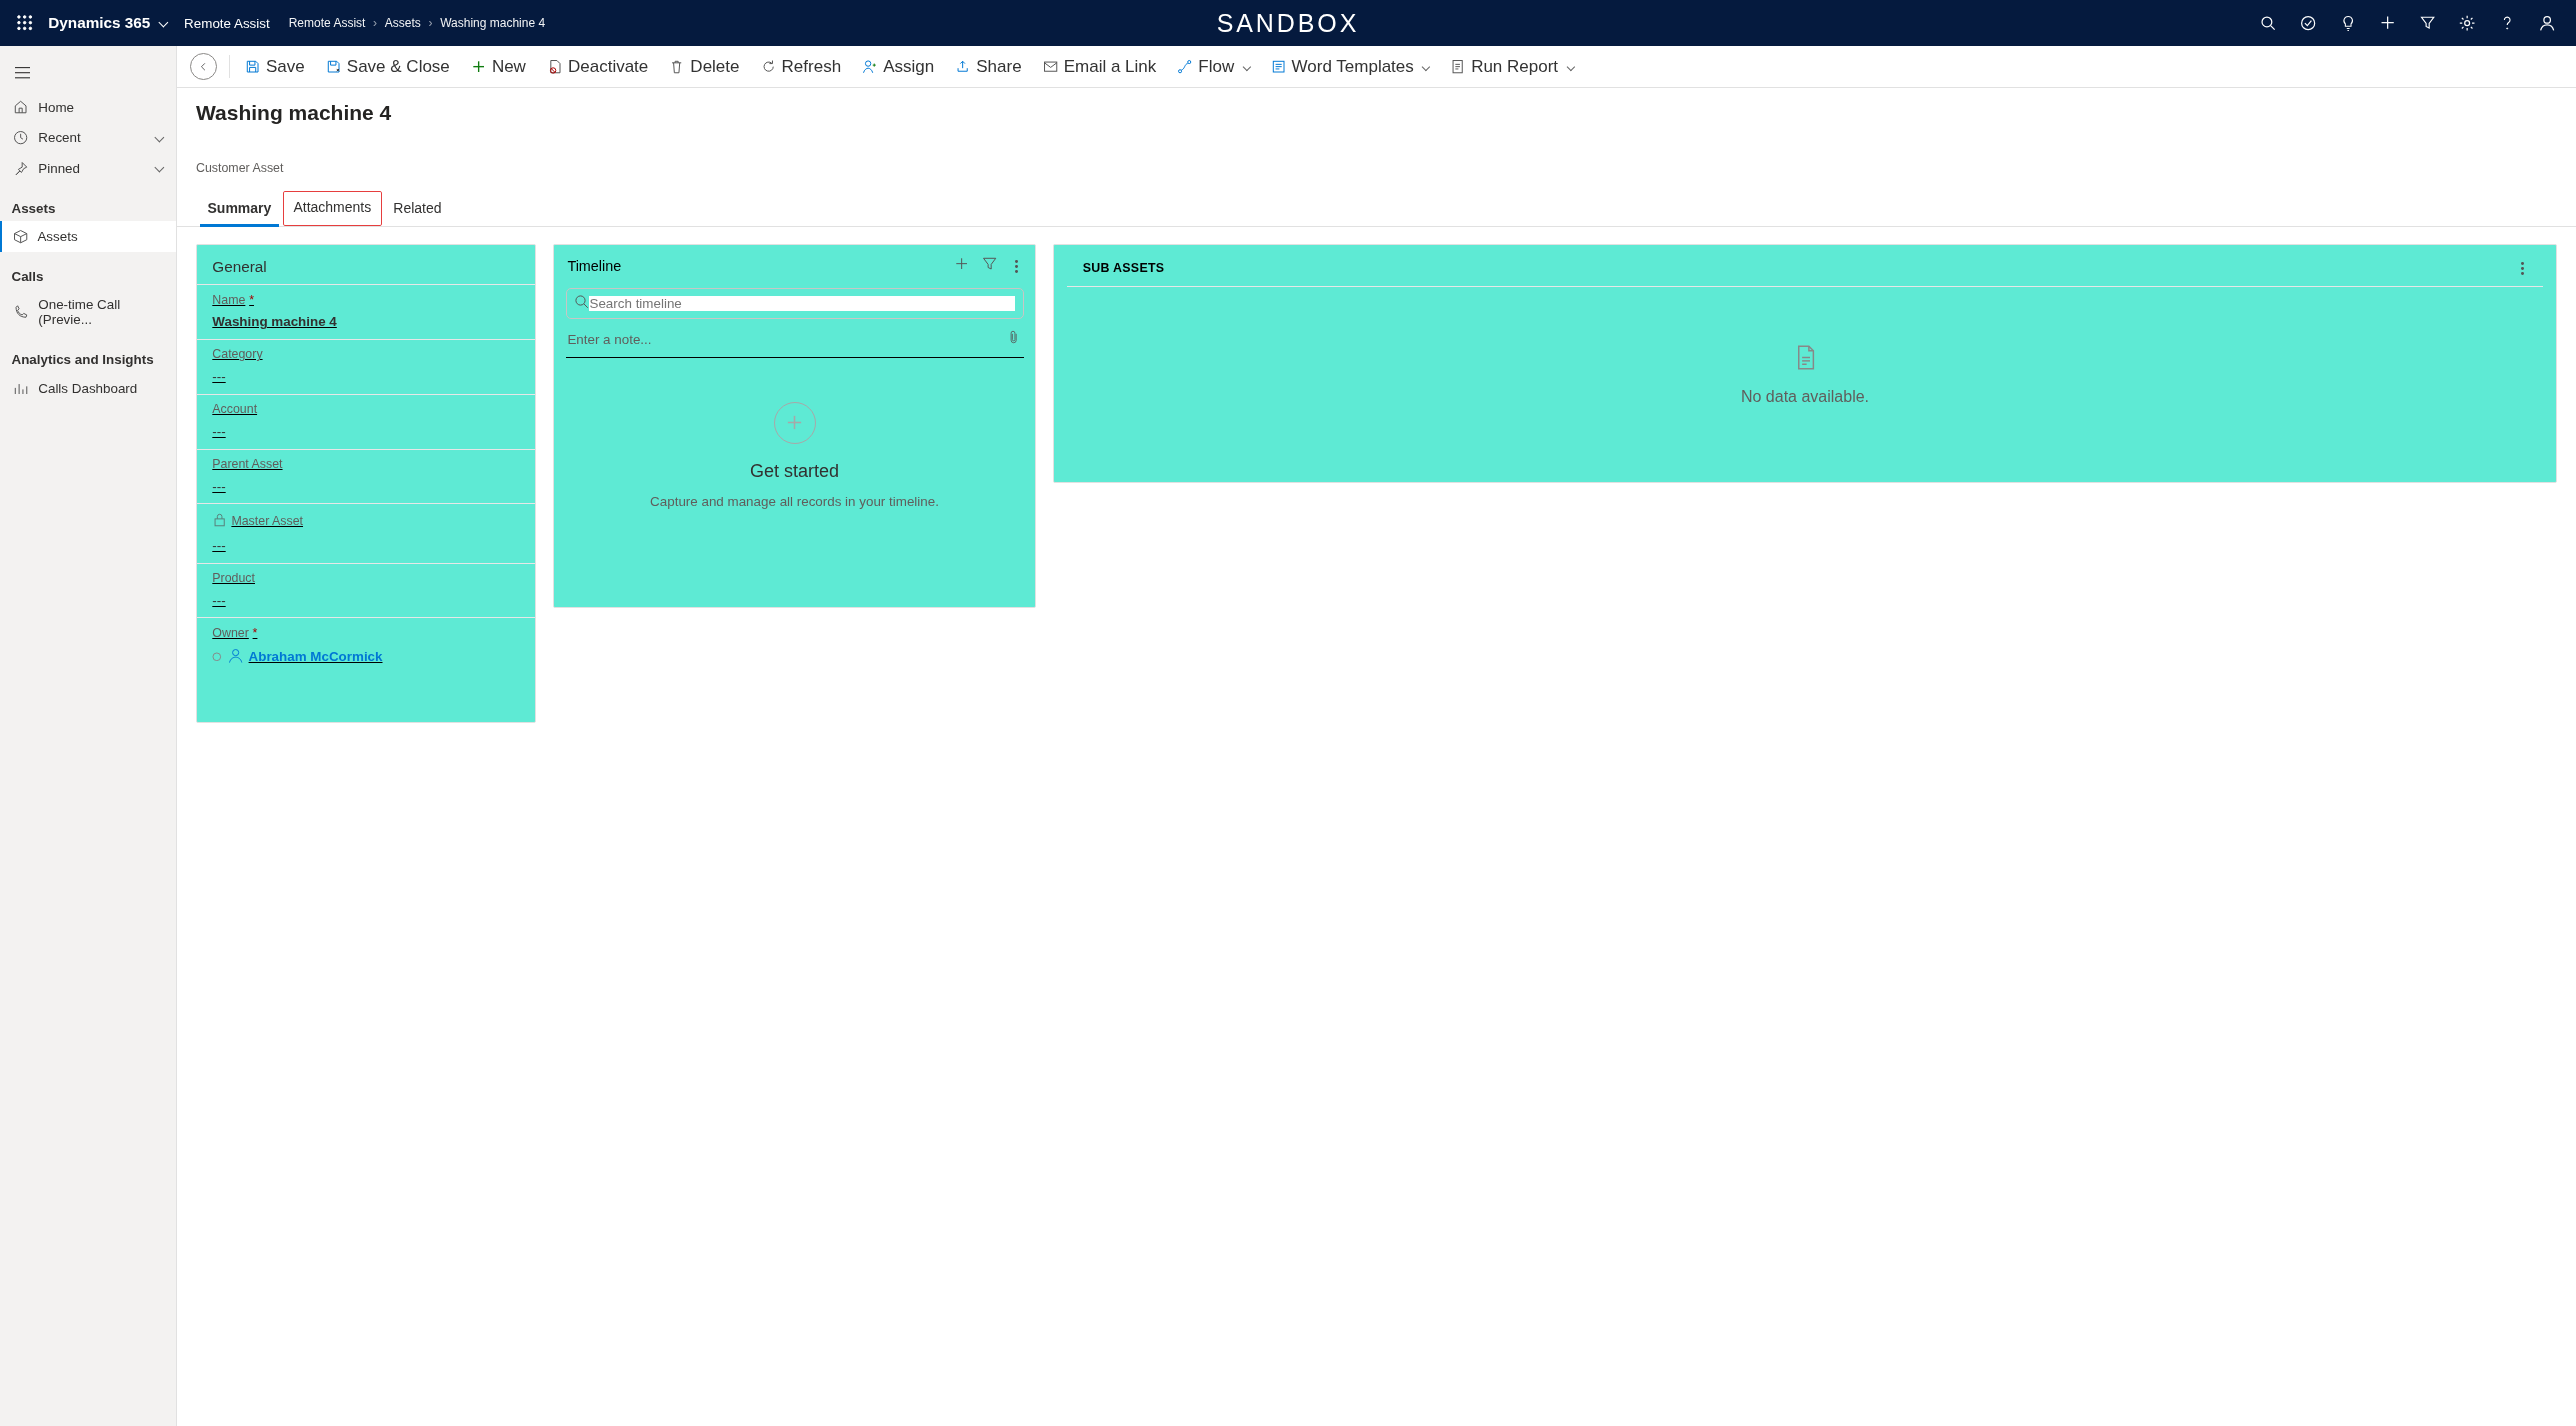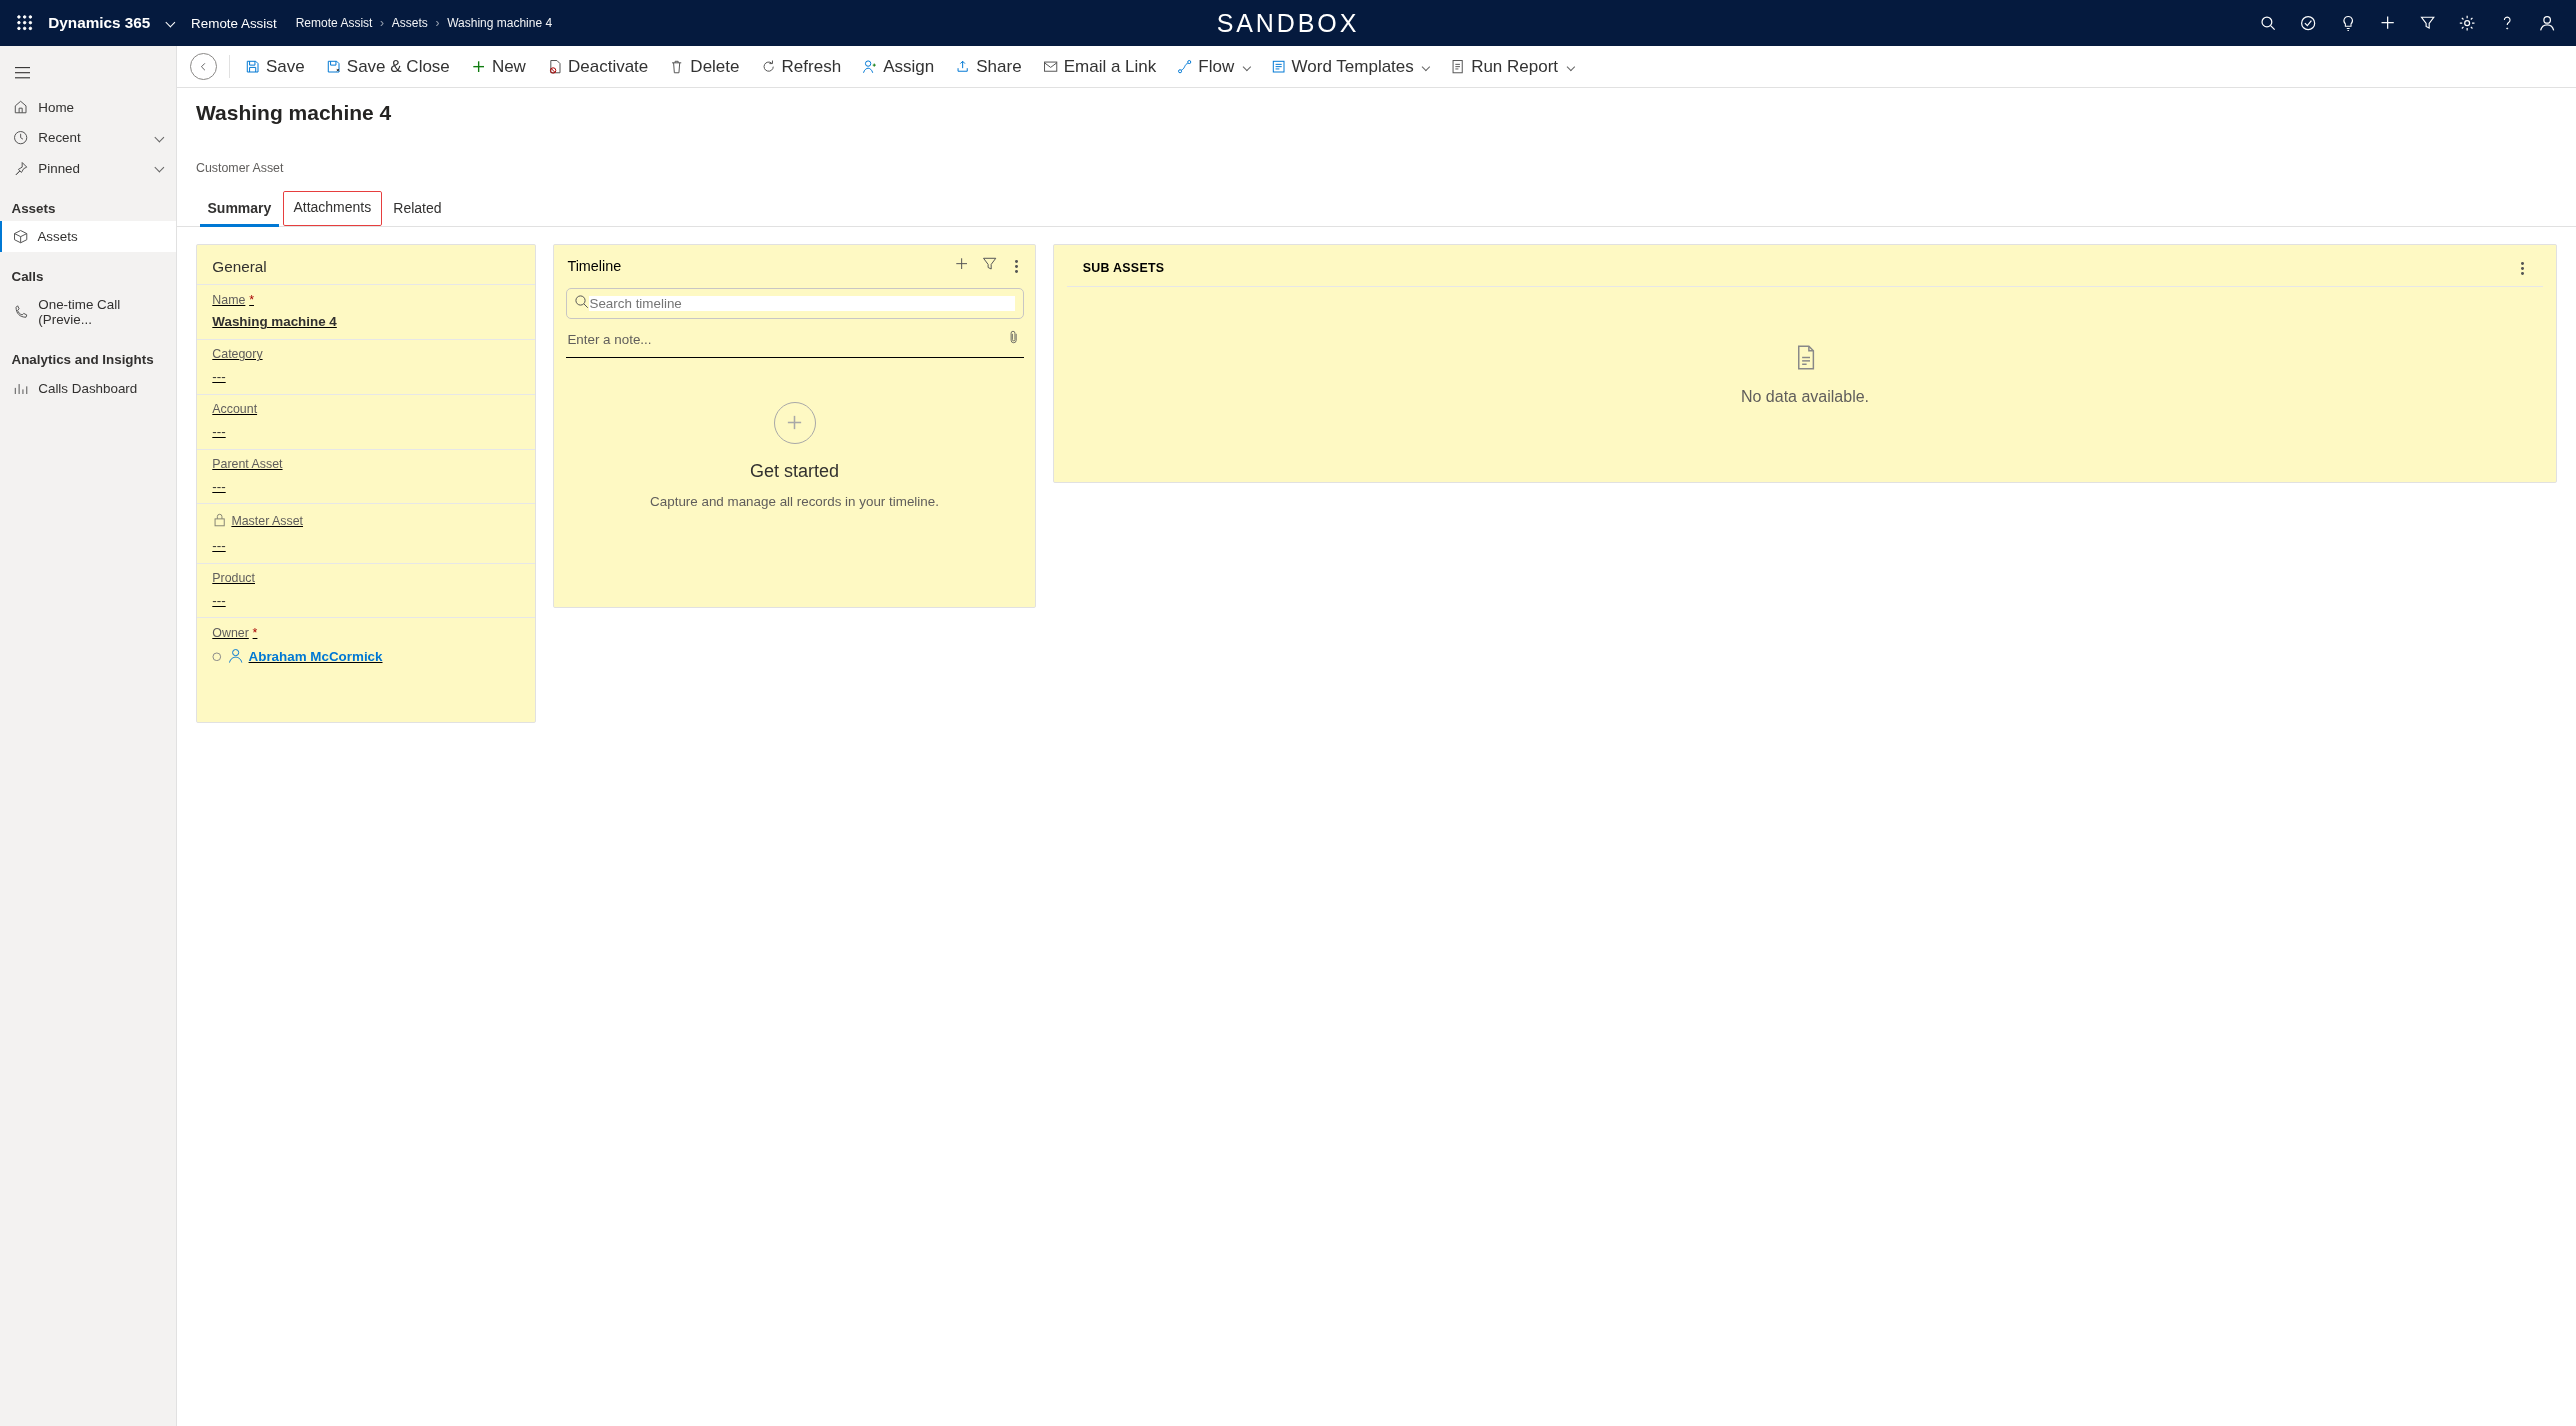--- a/index.html
+++ b/index.html
@@ -5,21 +5,21 @@
 * { box-sizing: border-box; margin: 0; padding: 0; font-family: "Segoe UI", Arial, sans-serif; }
 html, body { height: 100%; background: #fff; }
 body { display: flex; flex-direction: column; overflow: hidden; }
 
 
 .top-nav {
   height: 46px; background: #051a3e; color: #fff; display: flex; align-items: center;
   padding: 0 9.6px; position: relative; flex-shrink: 0;
 }
 .top-nav .waffle { width: 31px; height: 31px; display: flex; align-items: center; justify-content: center; cursor: pointer; }
-.top-nav .app-name { font-size: 15.3px; font-weight: 600; margin-left: 7.7px; display: flex; align-items: center; gap: 17px; cursor: pointer;}
+.top-nav .app-name { font-size: 15.3px; font-weight: 600; margin-left: 7.7px; display: flex; align-items: center; gap: 10px; cursor: pointer;}
 .top-nav .module-name { font-size: 13.4px; margin-left: 17px; cursor: pointer;}
 .top-nav .breadcrumb { font-size: 12px; margin-left: 19px; display: flex; align-items: center; gap: 7.7px; opacity: 0.95;}
 .top-nav .breadcrumb .sep { opacity: 0.6; }
 .top-nav .env-badge { position: absolute; left: 50%; transform: translateX(-50%); font-size: 25px; letter-spacing: 2.9px; font-weight: 300; font-family: "Segoe UI Light","Segoe UI",Arial,sans-serif;}
 .top-nav .nav-icons { margin-left: auto; display: flex; align-items: center; gap: 1.9px; }
 .top-nav .nav-icons .ni { width: 38px; height: 46px; display:flex; align-items:center; justify-content:center; cursor:pointer;}
 .top-nav svg { stroke: #fff; fill: none; }
 .chev-d { border: solid #fff; border-width: 0 1.3px 1.3px 0; display:inline-block; padding:2.9px; transform: rotate(45deg); margin-bottom:1.9px;}
 
 
@@ -45,21 +45,21 @@
 .page-header .title { font-size:21px; font-weight:600; color:#252423;}
 .page-header .subtitle { font-size:12.4px; color:#605e5c;margin-top:36px;}
 
 .tabs { display:flex; gap:0; padding:0 19px; border-bottom:1px solid #e1e1e1; margin-top:9.6px;}
 .tab { padding:9.6px 11.5px 9.6px; font-size:14px; color:#323130; cursor:pointer; position:relative;}
 .tab.active { font-weight:600; }
 .tab.active::after { content:""; position:absolute; left:3.8px; right:3.8px; bottom:-1px; height:2.9px; background:#0078d4;}
 .tab.highlight { border:1.9px solid #e63e3e; border-radius:1.9px; padding:7.7px 9.6px;}
 
 .panels { display:flex; gap:17px; padding:17px 19px; align-items:flex-start;}
-.card { border:1px solid #e1e1e1; border-radius:1.9px; background:#fef9c3; }
+.card { border:1px solid #e1e1e1; border-radius:1.9px; background:#5eead4; }
 .card-title { font-size:15.3px; font-weight:400; color:#323130; padding:13.4px 15.3px 7.7px;}
 .general-card { width:340px; min-height:479px; }
 .field { padding:7.7px 15.3px 5.7px; border-bottom:1px solid #e7e7e7; }
 .field:first-of-type { border-top:1px solid #e7e7e7; }
 .field-label { font-size:12.4px; color:#605e5c; display:flex; align-items:center; gap:3.8px;}
 .req-star { color:#a80000; }
 .field-value { font-size:13.4px; color:#323130; font-weight:600; padding:7.7px 0 3.8px;}
 .field-value.empty { font-weight:400; }
 .field-value.link { color:#0078d4; font-weight:600; display:flex; align-items:center; gap:5.7px;}
 .lock-i { opacity:0.7; }

